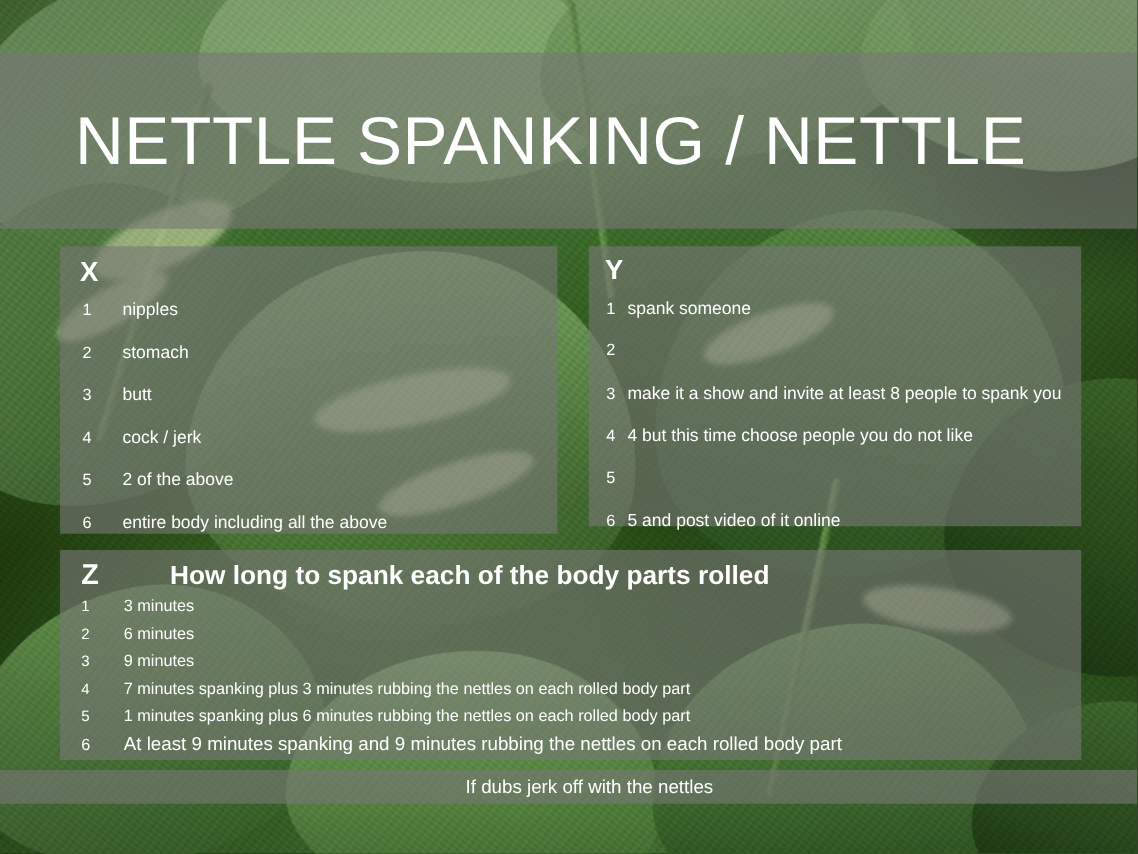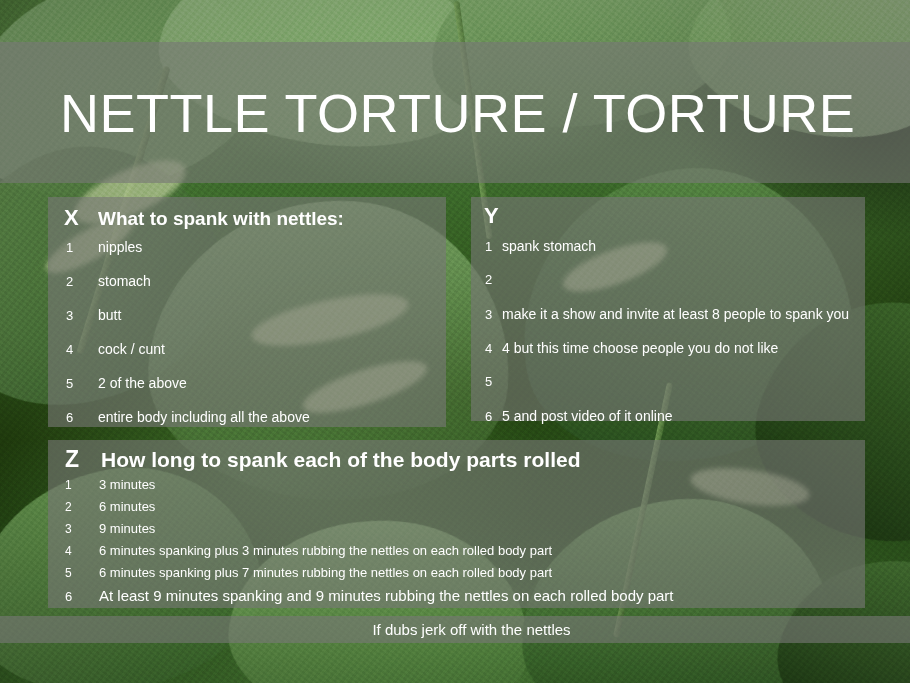--- a/index.html
+++ b/index.html
@@ -103,21 +103,21 @@
   #panel-y .col-head{ padding:6px 0 0 13px; }
   #panel-y .col-letter{ font-size:22px; width:22px; }
   #panel-y .col-title{ font-size:19px; }
   #panel-y .rows{ margin-top:9px; }
   #panel-y .row{ display:flex; align-items:baseline; height:34px; padding-left:14px; color:#fff; font-size:14px; }
   #panel-y .row .num{ width:17px; font-size:13px; }
 
   
   #panel-z .col-head{ padding:6px 0 0 17px; }
   #panel-z .col-letter{ font-size:23px; width:36px; }
-  #panel-z .col-title{ font-size:21px; }
+  #panel-z .col-title{ font-size:21px;margin-left:35px; }
   #panel-z .rows{ margin-top:4px; }
   #panel-z .row{ display:flex; align-items:baseline; height:22px; padding-left:17px; color:#fff; font-size:13px; }
   #panel-z .row .num{ width:34px; font-size:12px; }
   #panel-z .row.big{ font-size:15px; height:24px; }
   #panel-z .row.big .num{ font-size:13px; }
 </style>
 </head>
 <body>
 
 <div id="canvas">
@@ -143,65 +143,64 @@
     <div class="fl fl2"></div>
     <div class="fl fl3"></div>
     <div class="fl fl4"></div>
     <div class="fl fl5"></div>
     <div class="fl fl6"></div>
     <div class="grain"></div>
     <div class="vig"></div>
   </div>
 
   <div class="panel" id="title-banner">
-    <div id="title-text">NETTLE TORTURE / TORTURE</div>
+    <div id="title-text">NETTLE SPANKING / NETTLE</div>
   </div>
 
   <div class="panel" id="panel-x">
     <div class="col-head">
       <span class="col-letter">X</span>
-      <span class="col-title">What to spank with nettles:</span>
     </div>
     <div class="rows">
       <div class="row">
           <span class="num">1</span>
           <span class="txt">nipples</span>
         </div>
       <div class="row">
           <span class="num">2</span>
           <span class="txt">stomach</span>
         </div>
       <div class="row">
           <span class="num">3</span>
           <span class="txt">butt</span>
         </div>
       <div class="row">
           <span class="num">4</span>
-          <span class="txt">cock / cunt</span>
+          <span class="txt">cock / jerk</span>
         </div>
       <div class="row">
           <span class="num">5</span>
           <span class="txt">2 of the above</span>
         </div>
       <div class="row">
           <span class="num">6</span>
           <span class="txt">entire body including all the above</span>
         </div>
     </div>
   </div>
 
   <div class="panel" id="panel-y">
     <div class="col-head">
       <span class="col-letter">Y</span>
       <span class="col-title"></span>
     </div>
     <div class="rows">
       <div class="row">
           <span class="num">1</span>
-          <span class="txt">spank stomach</span>
+          <span class="txt">spank someone</span>
         </div>
       <div class="row">
           <span class="num">2</span>
         </div>
       <div class="row">
           <span class="num">3</span>
           <span class="txt">make it a show and invite at least 8 people to spank you</span>
         </div>
       <div class="row">
           <span class="num">4</span>
@@ -230,25 +229,25 @@
       <div class="row">
           <span class="num">2</span>
           <span class="txt">6 minutes</span>
         </div>
       <div class="row">
           <span class="num">3</span>
           <span class="txt">9 minutes</span>
         </div>
       <div class="row">
           <span class="num">4</span>
-          <span class="txt">6 minutes spanking plus 3 minutes rubbing the nettles on each rolled body part</span>
+          <span class="txt">7 minutes spanking plus 3 minutes rubbing the nettles on each rolled body part</span>
         </div>
       <div class="row">
           <span class="num">5</span>
-          <span class="txt">6 minutes spanking plus 7 minutes rubbing the nettles on each rolled body part</span>
+          <span class="txt">1 minutes spanking plus 6 minutes rubbing the nettles on each rolled body part</span>
         </div>
       <div class="row big">
           <span class="num">6</span>
           <span class="txt">At least 9 minutes spanking and 9 minutes rubbing the nettles on each rolled body part</span>
         </div>
     </div>
   </div>
 
   <div class="panel" id="footer-banner">
     <div id="footer-text">If dubs jerk off with the nettles</div>

